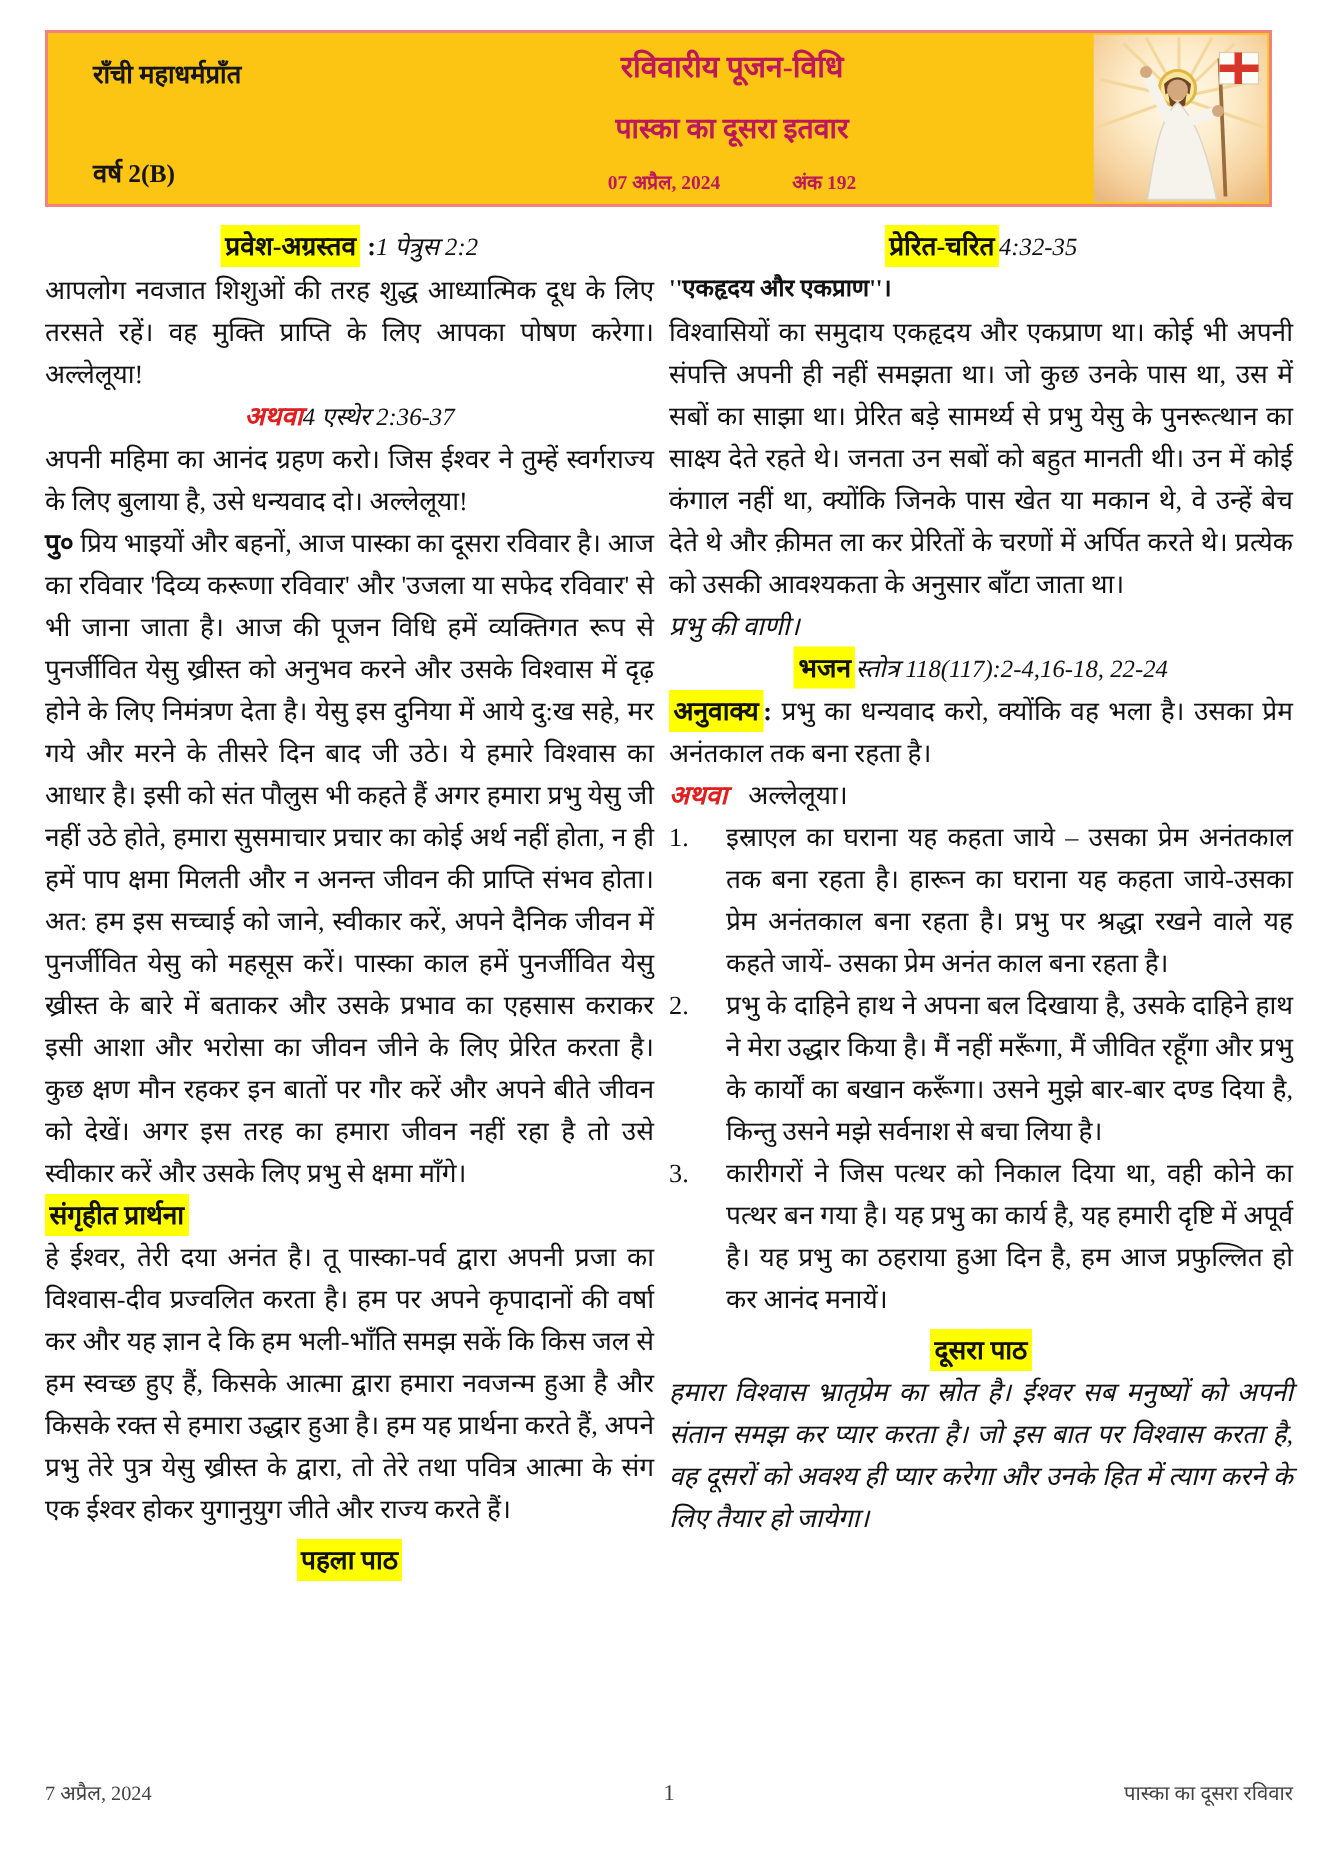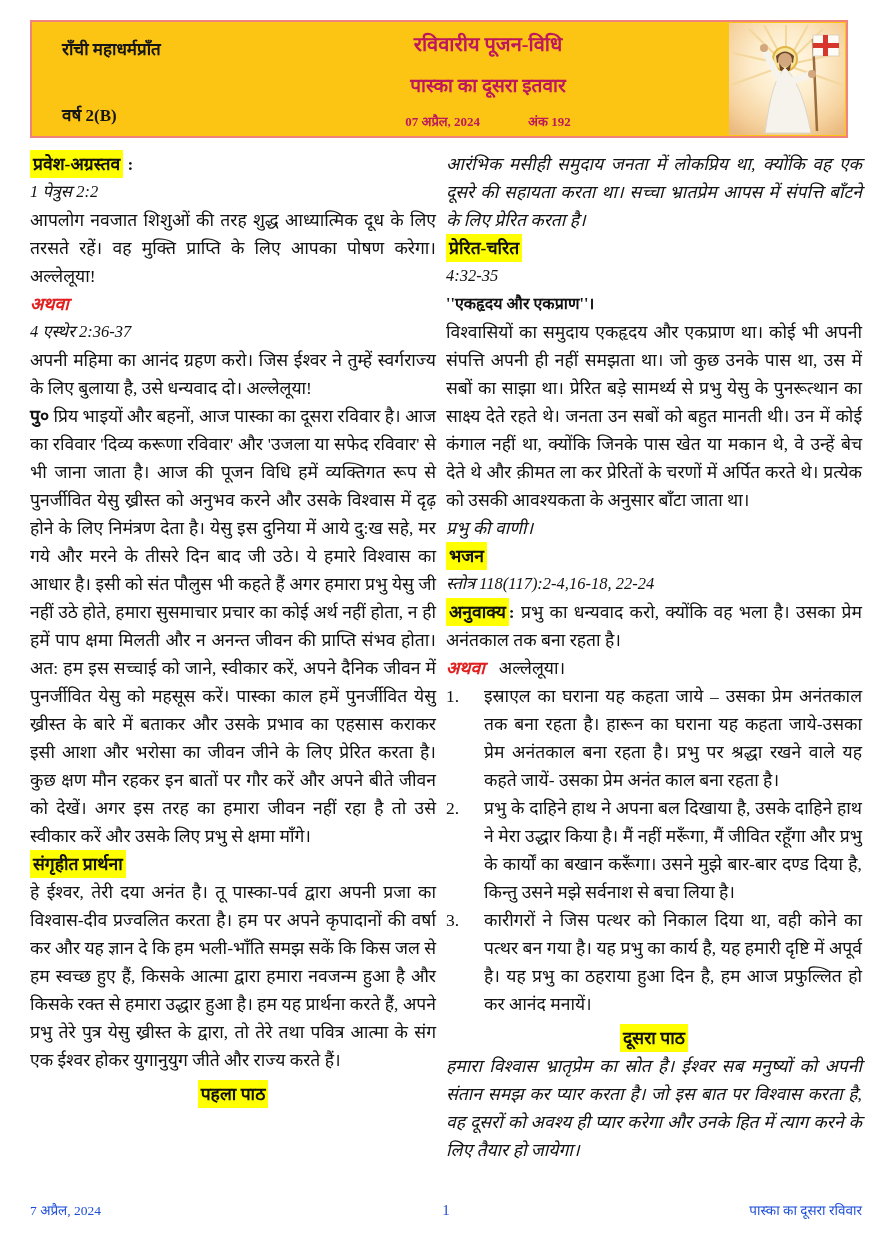--- a/index.html
+++ b/index.html
@@ -44,39 +44,39 @@
     display: flex; gap: 10px;
   }
   .col { font-size: 17.5px; line-height: 28px; text-align: justify; }
   .col-left  { width: 406px; flex-shrink: 0; }
   .col-right { flex: 1; }
 
   .hl {
     background: #FFFF00; font-weight: bold; padding: 0 3px;
     display: inline-block;
   }
-  .headrow { display: flex; justify-content: center; align-items: baseline; flex-direction: column; }
+  .headrow { display: flex; justify-content: center; align-items: baseline; }
   .ref { font-style: italic; font-size: 16.5px; }
   .red-it { color: #E01F1F; font-style: italic; font-weight: bold; }
   .italic { font-style: italic; }
   .bold { font-weight: bold; }
   .right { text-align: left; }
   .subtitle { font-weight: bold; font-size: 16px; text-align: left; }
   .lead { font-weight: bold; }
   .verse { display: flex; }
   .verse .vnum { width: 38px; flex-shrink: 0; }
   .verse .vtext { flex: 1; text-align: justify; }
   .sec-head-center { text-align: center; margin-top: 6px; }
   .altrow { display: flex; gap: 14px; }
 
   
   .footer {
     position: absolute; left: 30px; right: 16px; top: 1186px;
     display: flex; align-items: baseline;
-    font-size: 13.5px; color: #1d4ed8; margin-top: 15px;
+    font-size: 13.5px; color: #404040;
   }
   .footer .f-left  { flex: 1; text-align: left; }
   .footer .f-center{ flex: 0 0 auto; font-size: 15px; }
   .footer .f-right { flex: 1; text-align: right; }
 </style>
 </head>
 <body>
 
 <div class="page">
 
@@ -160,21 +160,20 @@
         <span class="hl">संगृहीत प्रार्थना</span>
       </div>
       <div>हे ईश्वर, तेरी दया अनंत है।  तू पास्का-पर्व द्वारा अपनी प्रजा का विश्वास-दीव प्रज्वलित करता है।  हम पर अपने कृपादानों की वर्षा कर और यह ज्ञान दे कि हम भली-भाँति समझ सकें कि किस जल से हम स्वच्छ हुए हैं, किसके आत्मा द्वारा हमारा नवजन्म हुआ है और किसके रक्त से हमारा उद्धार हुआ है।  हम यह प्रार्थना करते हैं, अपने प्रभु तेरे पुत्र येसु ख्रीस्त के द्वारा, तो तेरे तथा पवित्र आत्मा के संग एक ईश्वर होकर युगानुयुग जीते और राज्य करते हैं।</div>
 
       <div class="sec-head-center">
         <span class="hl">पहला पाठ</span>
       </div>
     </div>
 
     <div class="col col-right">
-      <div class="italic">आरंभिक मसीही समुदाय जनता में लोकप्रिय था, क्योंकि वह एक दूसरे की सहायता करता था।  सच्चा भ्रातप्रेम आपस में संपत्ति बाँटने के लिए प्रेरित करता है।</div>
 
       <div class="headrow">
         <span class="hl">प्रेरित-चरित</span>
         <span class="ref">4:32-35</span>
       </div>
       <div class="subtitle">''एकहृदय और एकप्राण''।</div>
       <div>विश्वासियों का समुदाय एकहृदय और एकप्राण था। कोई भी अपनी संपत्ति अपनी ही नहीं समझता था।  जो कुछ उनके पास था, उस में सबों का साझा था।  प्रेरित बड़े सामर्थ्य से प्रभु येसु के पुनरूत्थान का साक्ष्य देते रहते थे।  जनता उन सबों को बहुत मानती थी।  उन में कोई कंगाल नहीं था, क्योंकि जिनके पास खेत या मकान थे, वे उन्हें बेच देते थे और क़ीमत ला कर प्रेरितों के चरणों में अर्पित करते थे।  प्रत्येक को उसकी आवश्यकता के अनुसार बाँटा जाता था।</div>
       <div class="right italic">प्रभु की वाणी।</div>
 
       <div class="headrow">

